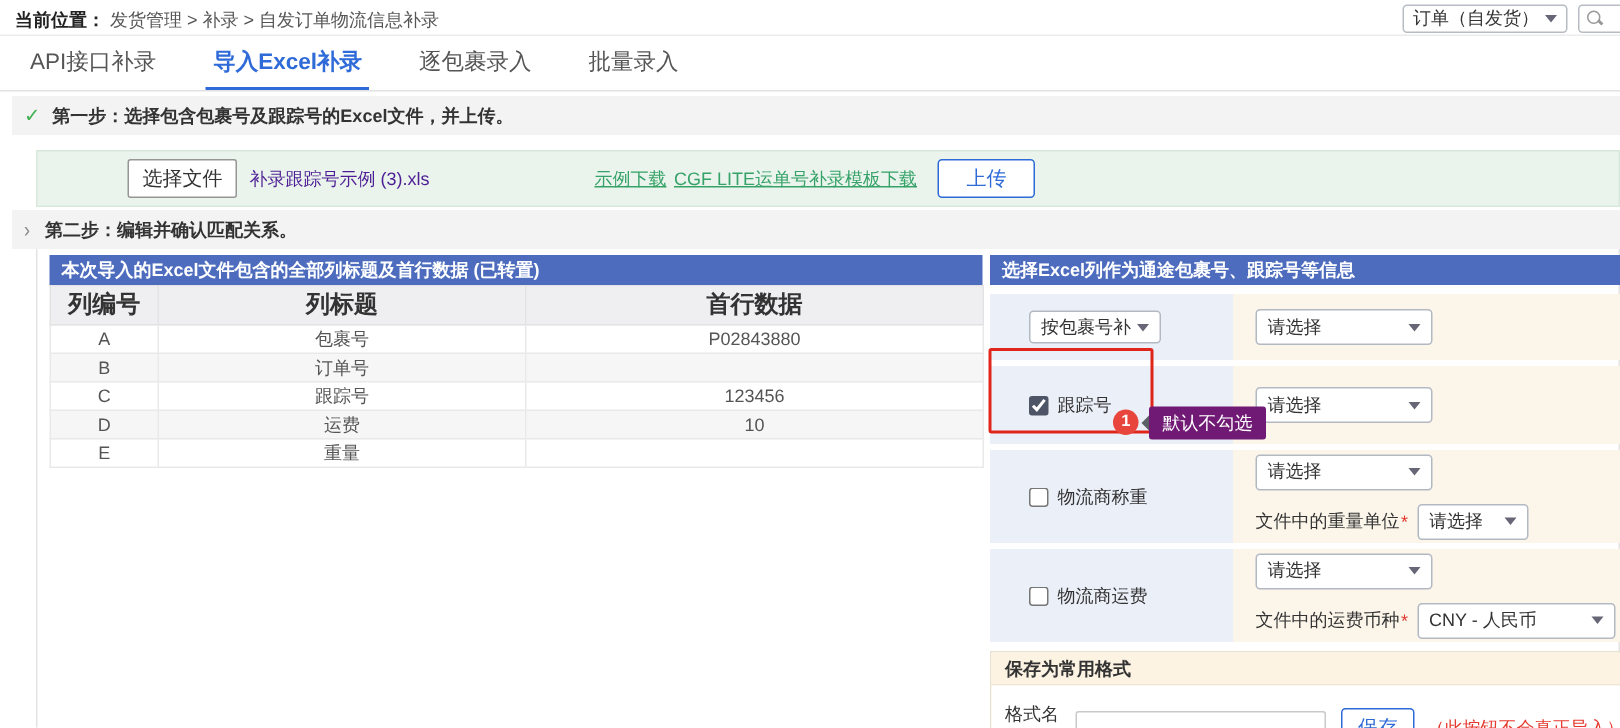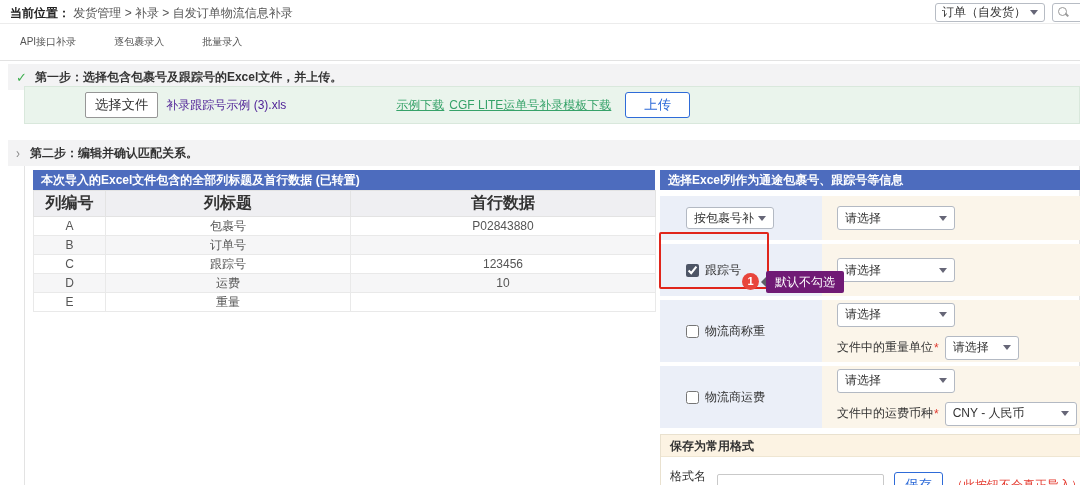--- a/index.html
+++ b/index.html
@@ -24,33 +24,33 @@
     border-top:5px solid #667; margin-left:4px; flex:none; }
   .mag { width:11px; height:11px; position:relative; flex:none; }
   .mag::before { content:""; position:absolute; left:0; top:0; width:7px; height:7px;
     border:1.5px solid #999; border-radius:50%; }
   .mag::after { content:""; position:absolute; left:7px; top:7px; width:4px; height:1.5px;
     background:#999; transform:rotate(45deg); }
 
   
   .tabbar { position:absolute; left:0; top:24px; width:1080px; height:37px;
     border-bottom:1px solid #e2e2e2; background:#fff; display:flex; align-items:stretch; padding-left:15px; }
-  .tab { line-height:35px; margin-right:28px; padding:0 5px; color:#555; font-size:10px;
+  .tab { line-height:35px; margin-right:28px; padding:0 5px; color:#555; font-size:15px;
     cursor:pointer; border-bottom:2px solid transparent; white-space:nowrap; }
   .tab.active { color:#2f6bd8; font-weight:bold; border-bottom:2px solid #2f6bd8; }
 
   
   .sec-hd { position:absolute; left:8px; width:1072px; height:26px; background:#f3f3f4;
     display:flex; align-items:center; padding-left:8px; }
   .sec-hd .ttl { font-weight:bold; color:#333; }
   .ck { color:#3faf50; font-weight:bold; margin-right:8px; font-size:13px; }
   .arr { color:#8a8a8a; margin-right:10px; font-size:12px; transform:scaleY(1.2); }
 
   
-  .green-body { position:absolute; left:24px; top:86px; width:1056px; height:38px;
+  .green-body { position:absolute; left:24px; top:100px; width:1056px; height:38px;
     background:#eaf4ec; border:1px solid #d9e8dc; display:flex; align-items:center; }
   .file-btn { margin-left:60px; background:#fff; border:1px solid #969696; border-radius:2px;
     padding:3px 9px; color:#333; cursor:pointer; white-space:nowrap; }
   .file-name { margin-left:8px; color:#4c1d95; white-space:nowrap; }
   .glink { color:#36a269; text-decoration:underline; margin-left:14px; cursor:pointer; white-space:nowrap; }
   .glink.second { margin-left:5px; }
   .upload-btn { margin-left:14px; background:#fff; border:1px solid #2e6bd8; color:#2e6bd8;
     border-radius:3px; padding:3px 18px; cursor:pointer; white-space:nowrap; }
 
   
@@ -120,20 +120,21 @@
     <span class="txt">订单（自发货）</span>
     <span class="chev"></span>
   </div>
   <div class="searchbox">
     <span class="mag"></span>
   </div>
 </div>
 
 <div class="tabbar">
   <div class="tab">API接口补录</div>
+  <div class="tab active">导入Excel补录</div>
   <div class="tab">逐包裹录入</div>
   <div class="tab">批量录入</div>
 </div>
 
 <div class="sec-hd" style="top:64px;">
   <span class="ck">✓</span>
   <span class="ttl">第一步：选择包含包裹号及跟踪号的Excel文件，并上传。</span>
 </div>
 
 <div class="green-body">

